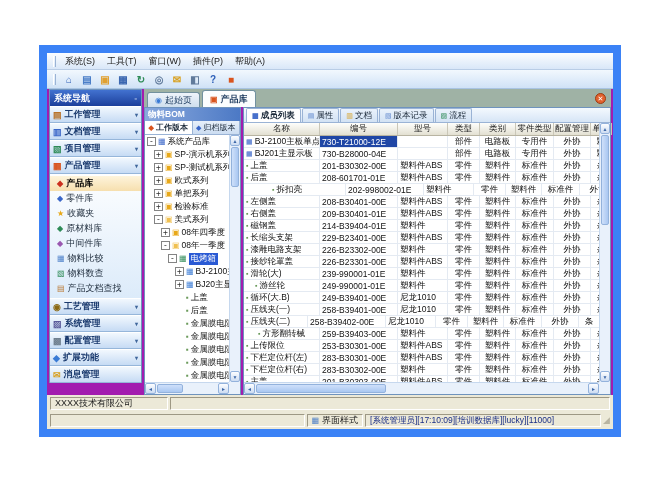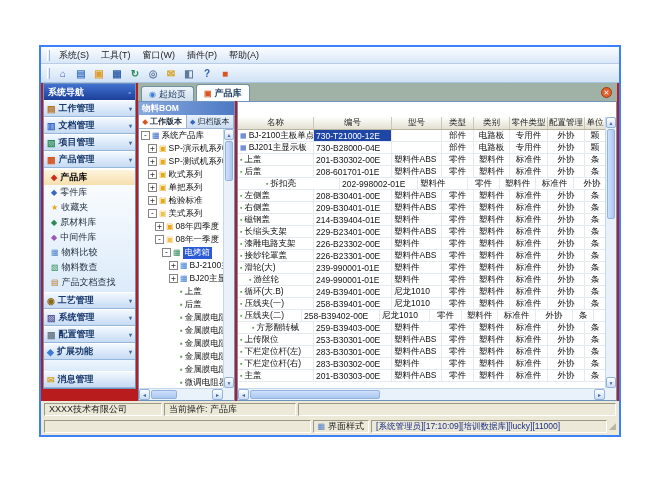--- a/index.html
+++ b/index.html
@@ -1,19 +1,19 @@
 <!DOCTYPE html>
 <html><head>
 <meta charset="utf-8">
 <style>
   *{margin:0;padding:0;box-sizing:border-box;}
   html,body{width:660px;height:477px;}
   body{position:relative;background:#ffffff;font-family:"Liberation Sans",sans-serif;overflow:hidden;}
   .screen{position:absolute;inset:0;background:#fff;}
-  .window{position:absolute;left:39px;top:45px;width:582px;height:392px;border:2px solid #3b82f6;background:#b91c1c;}
+  .window{position:absolute;left:39px;top:45px;width:582px;height:392px;border:8px solid #3b82f6;background:#a21caf;}
   
   .menubar{position:absolute;left:0;top:0;right:0;height:17px;background:linear-gradient(#fbfdff,#d9e7f8);border-bottom:1px solid #b9cde6;display:flex;align-items:center;font-size:9px;color:#1b1b1b;padding-left:3px;}
   .menu-item{padding:1px 6px;cursor:default;}
   .grip{width:3px;height:11px;border-left:1px solid #ffffff;border-right:1px solid #9ab3d5;margin:0 3px;flex:none;}
   .toolbar{position:absolute;left:0;top:17px;right:0;height:19px;background:linear-gradient(#f2f8fe,#d0e2f6);border-bottom:1px solid #a9c4e2;display:flex;align-items:center;gap:2px;padding-left:3px;font-size:10px;}
   .tool-btn{width:16px;height:15px;display:flex;align-items:center;justify-content:center;border:1px solid transparent;border-radius:2px;font-weight:bold;}
   
   .main{position:absolute;left:0;top:36px;right:0;bottom:34px;}
   
   .sidebar{position:absolute;left:2px;top:0;width:93px;bottom:12px;border:1px solid #6f93bd;background:#e4eefb;display:flex;flex-direction:column;}
@@ -346,20 +346,42 @@
           <div class="hscroll tree-hscroll">
             <span class="sbtn">◄</span>
             <span class="thumb"></span>
             <span class="sfill"></span>
             <span class="sbtn">►</span>
           </div>
           <div class="corner"></div>
         </div>
 
         <div class="detail">
+          <div class="detail-tabs">
+              <div class="xtab active">
+                <span style="color: rgb(58, 102, 200); font-size: 7px;">▦</span>
+                <span>成员列表</span>
+              </div>
+              <div class="xtab">
+                <span style="color: rgb(106, 143, 208); font-size: 7px;">▤</span>
+                <span>属性</span>
+              </div>
+              <div class="xtab">
+                <span style="color: rgb(216, 160, 32); font-size: 7px;">▥</span>
+                <span>文档</span>
+              </div>
+              <div class="xtab">
+                <span style="color: rgb(106, 143, 208); font-size: 7px;">▧</span>
+                <span>版本记录</span>
+              </div>
+              <div class="xtab">
+                <span style="color: rgb(46, 139, 87); font-size: 7px;">▨</span>
+                <span>流程</span>
+              </div>
+            </div>
           <div class="thead">
               <div class="th" style="width: 76px;">名称</div>
               <div class="th" style="width: 78px;">编号</div>
               <div class="th" style="width: 50px;">型号</div>
               <div class="th" style="width: 32px;">类型</div>
               <div class="th" style="width: 36px;">类别</div>
               <div class="th" style="width: 38px;">零件类型</div>
               <div class="th" style="width: 37px;">配置管理</div>
               <div class="th" style="width: 21px;">单位</div>
             </div>
@@ -651,23 +673,20 @@
             <span class="sbtn">►</span>
           </div>
           <div class="corner"></div>
         </div>
       </div>
     </div>
 
     <div class="sbar sbar1">
       <div class="spanel" style="width:118px">
         <span>XXXX技术有限公司</span>
-      </div>
-      <div class="spanel" style="width:132px">
-        <span>当前操作: 产品库</span>
       </div>
       <div class="spanel fill"></div>
     </div>
 
     <div class="sbar sbar2">
       <div class="spanel fill"></div>
       <div class="spanel">
         <span class="sicon">▦</span>
         <span>界面样式</span>
       </div>

